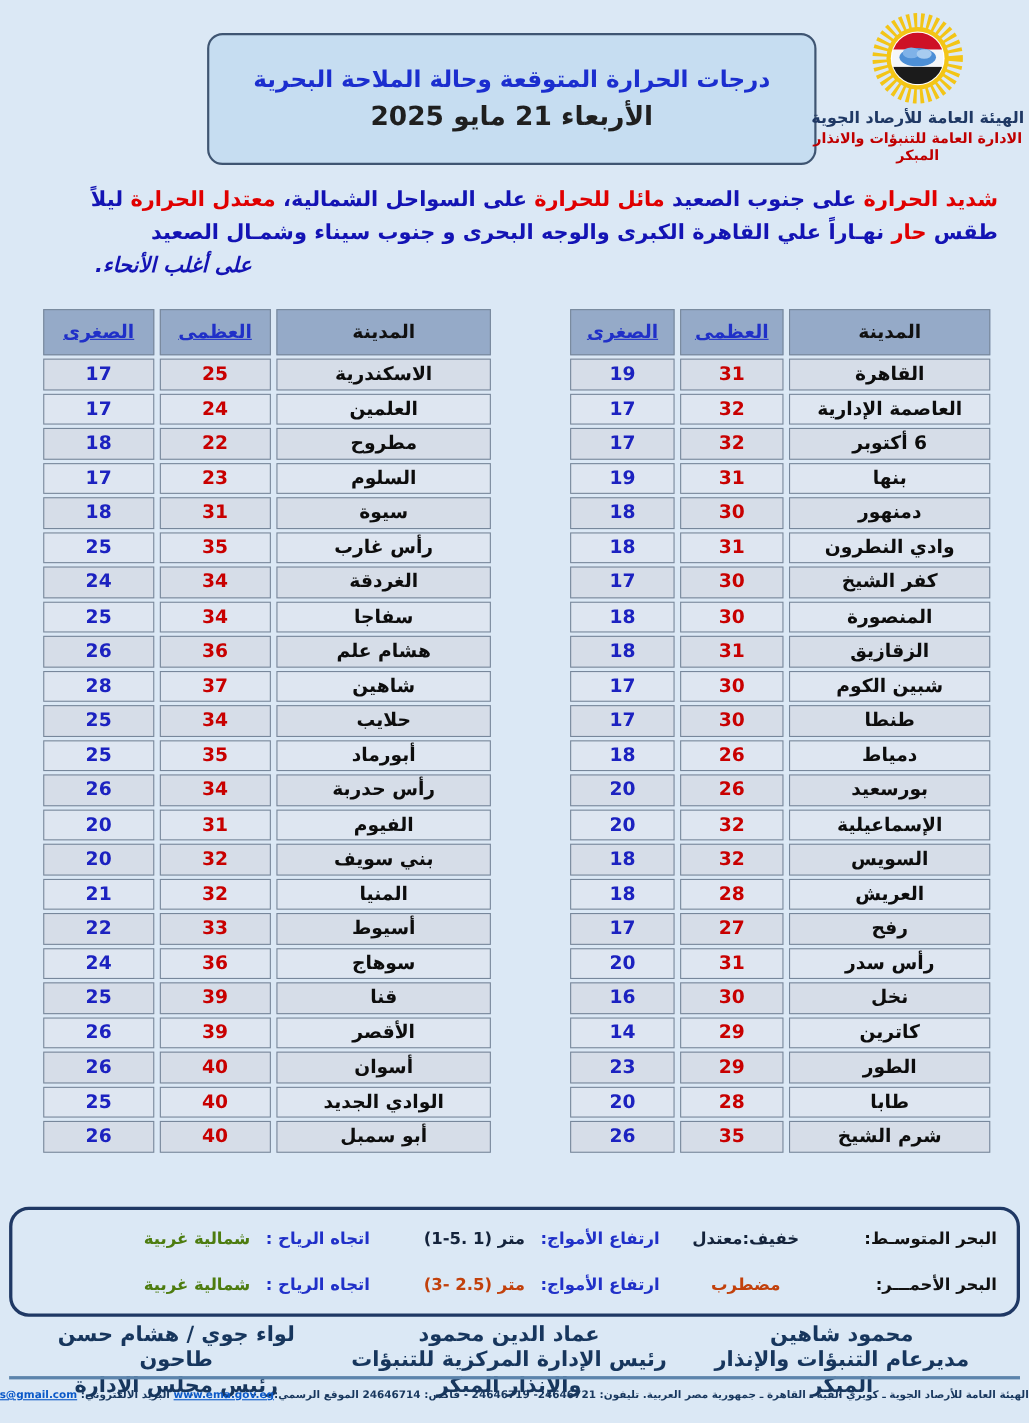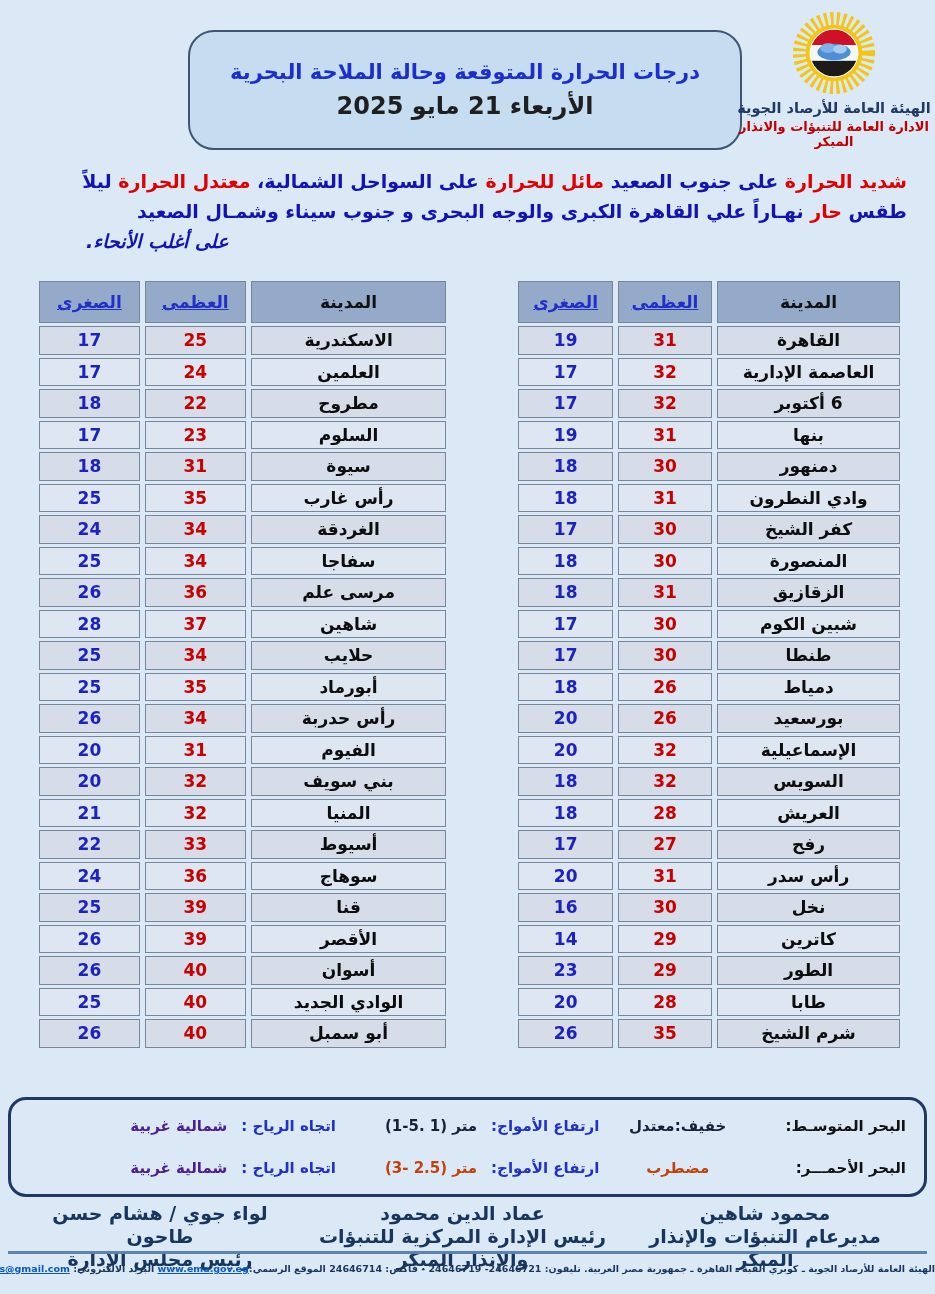--- a/index.html
+++ b/index.html
@@ -6,21 +6,21 @@
   body{
     width:935px;height:1294px;position:relative;overflow:hidden;
     background:#DBE8F5;
     font-family:"DejaVu Sans",sans-serif;
     font-weight:700;
     direction:rtl;
   }
   
   .title-box{
     position:absolute;left:188px;top:30px;width:550px;height:116px;
-    background:#C6DDF1;border:2px solid #3F5572;border-radius:26px;
+    background:#C6DDF1;border:2px solid #3F5572;border-radius:14px;
     display:flex;flex-direction:column;align-items:center;justify-content:center;gap:8px;text-align:center;
   }
   .title-line{color:#1B2ECF;font-size:21px;}
   .date-line{color:#1F1F1F;font-size:24px;}
   .brand{position:absolute;right:2px;top:8px;width:198px;text-align:center;}
   .brand svg{display:block;margin:0 auto;}
   .org-name{color:#1F3864;font-size:14.5px;margin-top:2px;}
   .org-dept{color:#C00000;font-size:13px;margin-top:3px;}
   
   .forecast{
@@ -66,21 +66,21 @@
     padding:0 18px 0 70px;height:36px;font-size:15px;
   }
   .sea-name{color:#111111;width:150px;}
   .sea-cond{width:140px;text-align:center;}
   .wave-group,.wind-group{display:flex;align-items:center;gap:14px;}
   .wave-group{width:255px;}
   .wind-group{width:255px;}
   .lbl-blue{color:#2030C8;}
   .val-dark{color:#14233B;}
   .val-red{color:#c2410c;text-align:center;}
-  .wind-value{color:#4c1d95;}
+  .wind-value{color:#4d7c0f;}
   .ltr{direction:ltr;unicode-bidi:isolate;display:inline-block;}
   
   .sigs{
     position:absolute;top:1202px;right:0;left:0;
     display:flex;direction:rtl;justify-content:space-between;
     padding:0 40px 0 30px;
   }
   .sig{min-width:260px;text-align:center;color:#17365D;font-size:19px;line-height:23px;}
   
   .divider{position:absolute;top:1251px;left:8px;right:8px;border-top:3px solid #5C84AC;}
@@ -296,21 +296,21 @@
           <td class="c-city">الغردقة</td>
           <td class="c-max">34</td>
           <td class="c-min">24</td>
         </tr>
         <tr class="even">
           <td class="c-city">سفاجا</td>
           <td class="c-max">34</td>
           <td class="c-min">25</td>
         </tr>
         <tr class="odd">
-          <td class="c-city">مرسى علم</td>
+          <td class="c-city">هشام علم</td>
           <td class="c-max">36</td>
           <td class="c-min">26</td>
         </tr>
         <tr class="even">
           <td class="c-city">شاهين</td>
           <td class="c-max">37</td>
           <td class="c-min">28</td>
         </tr>
         <tr class="odd">
           <td class="c-city">حلايب</td>

